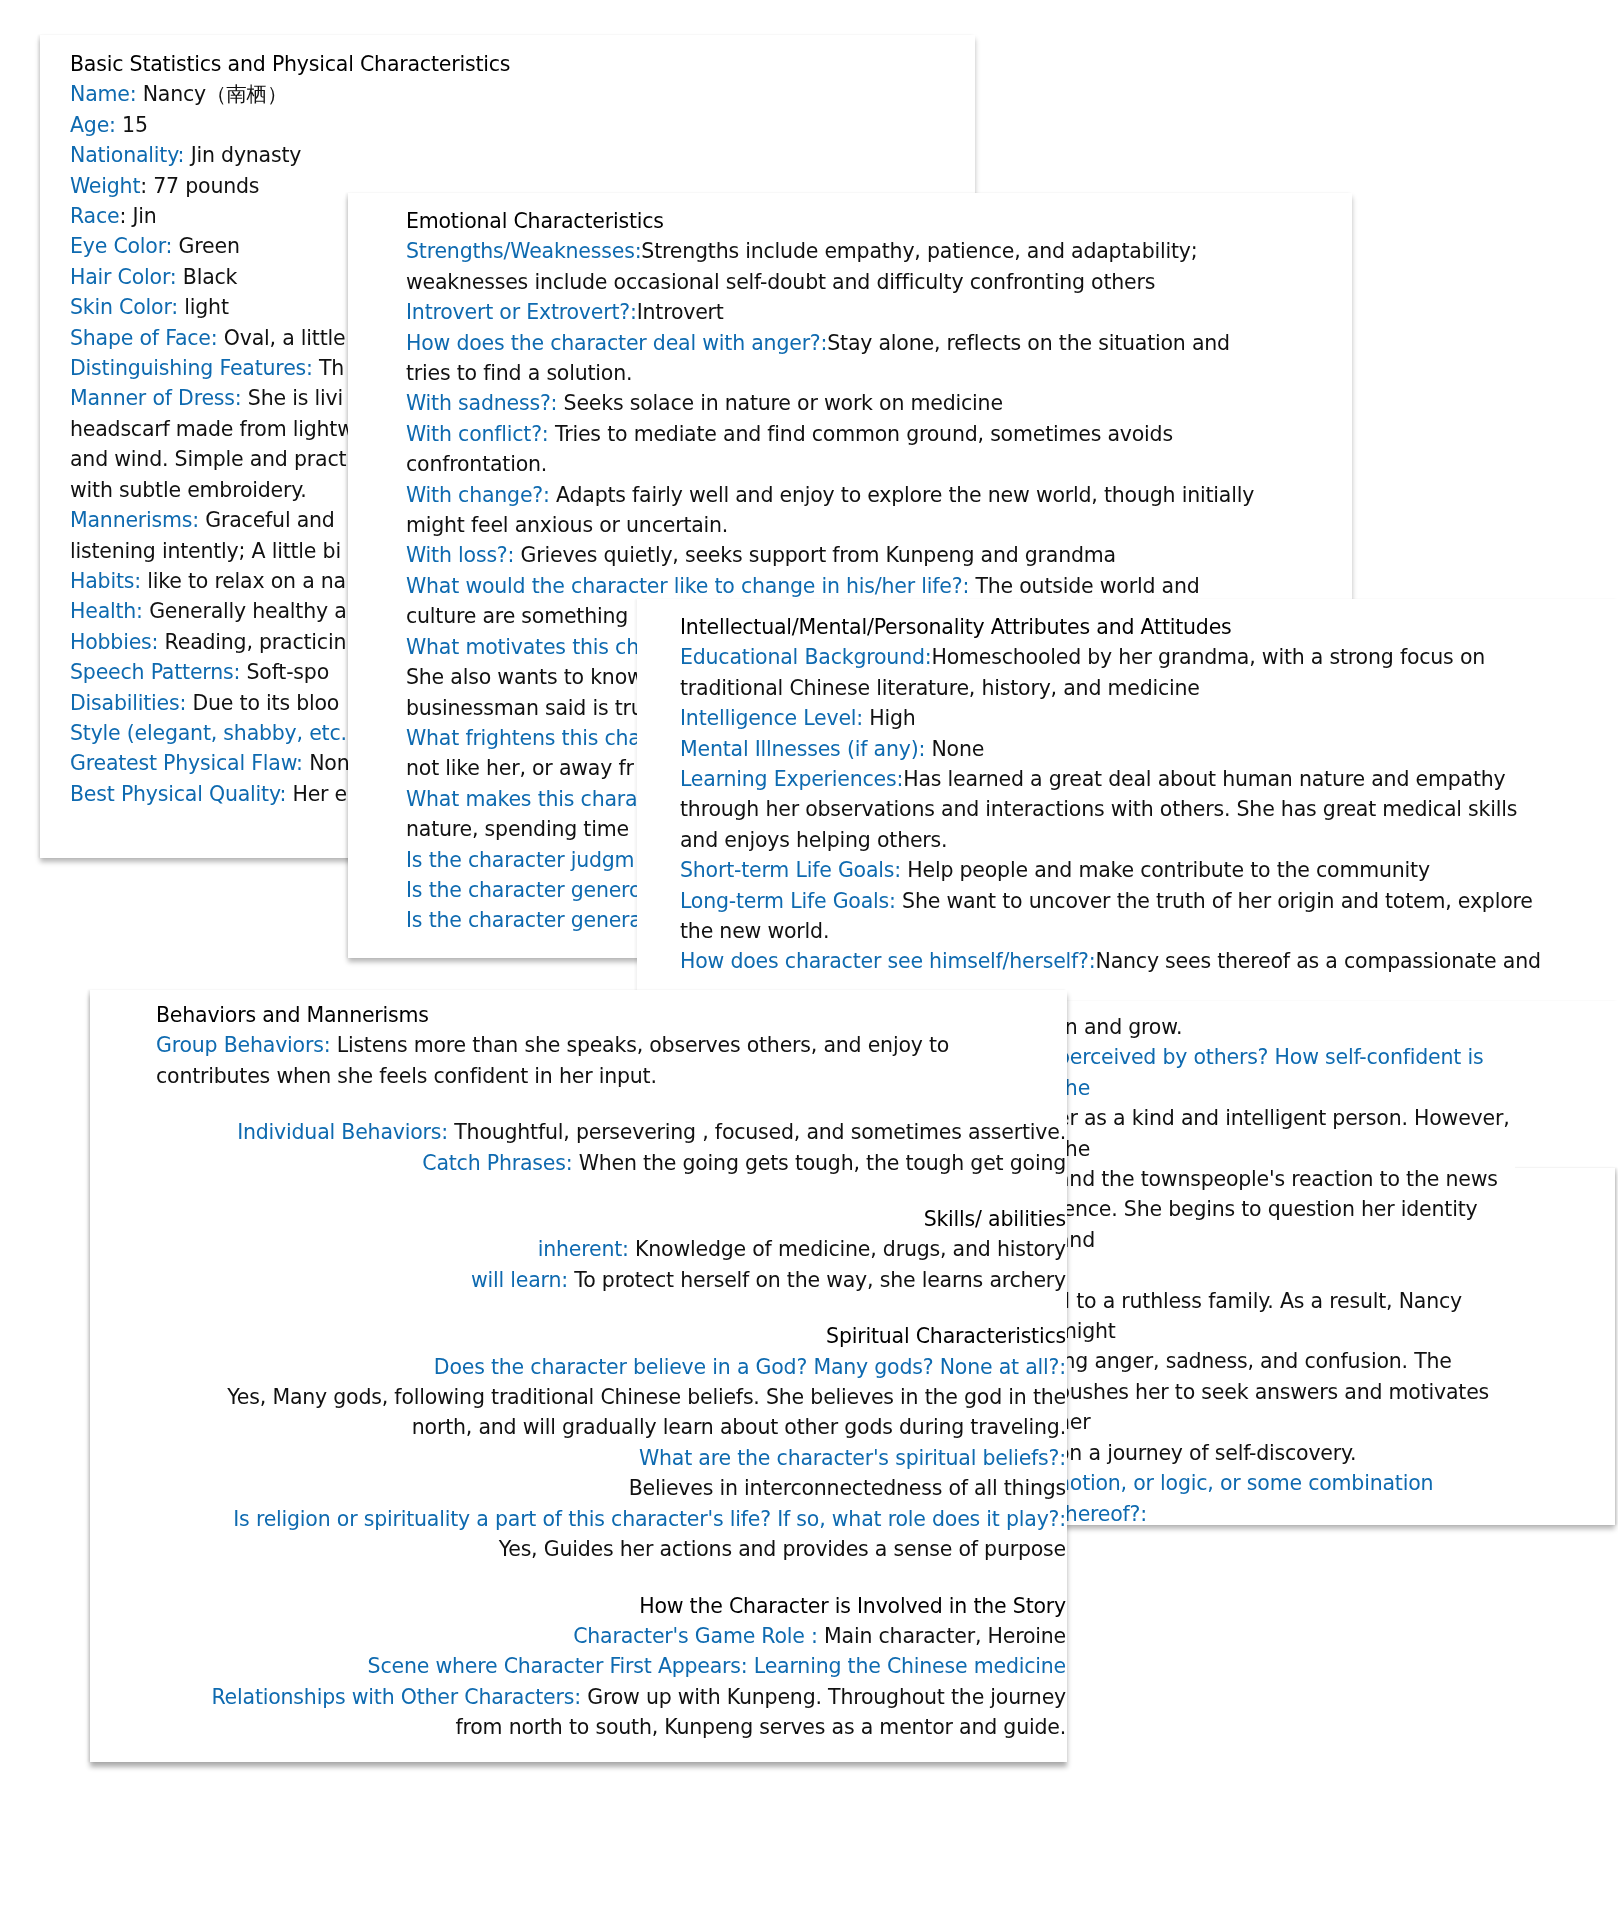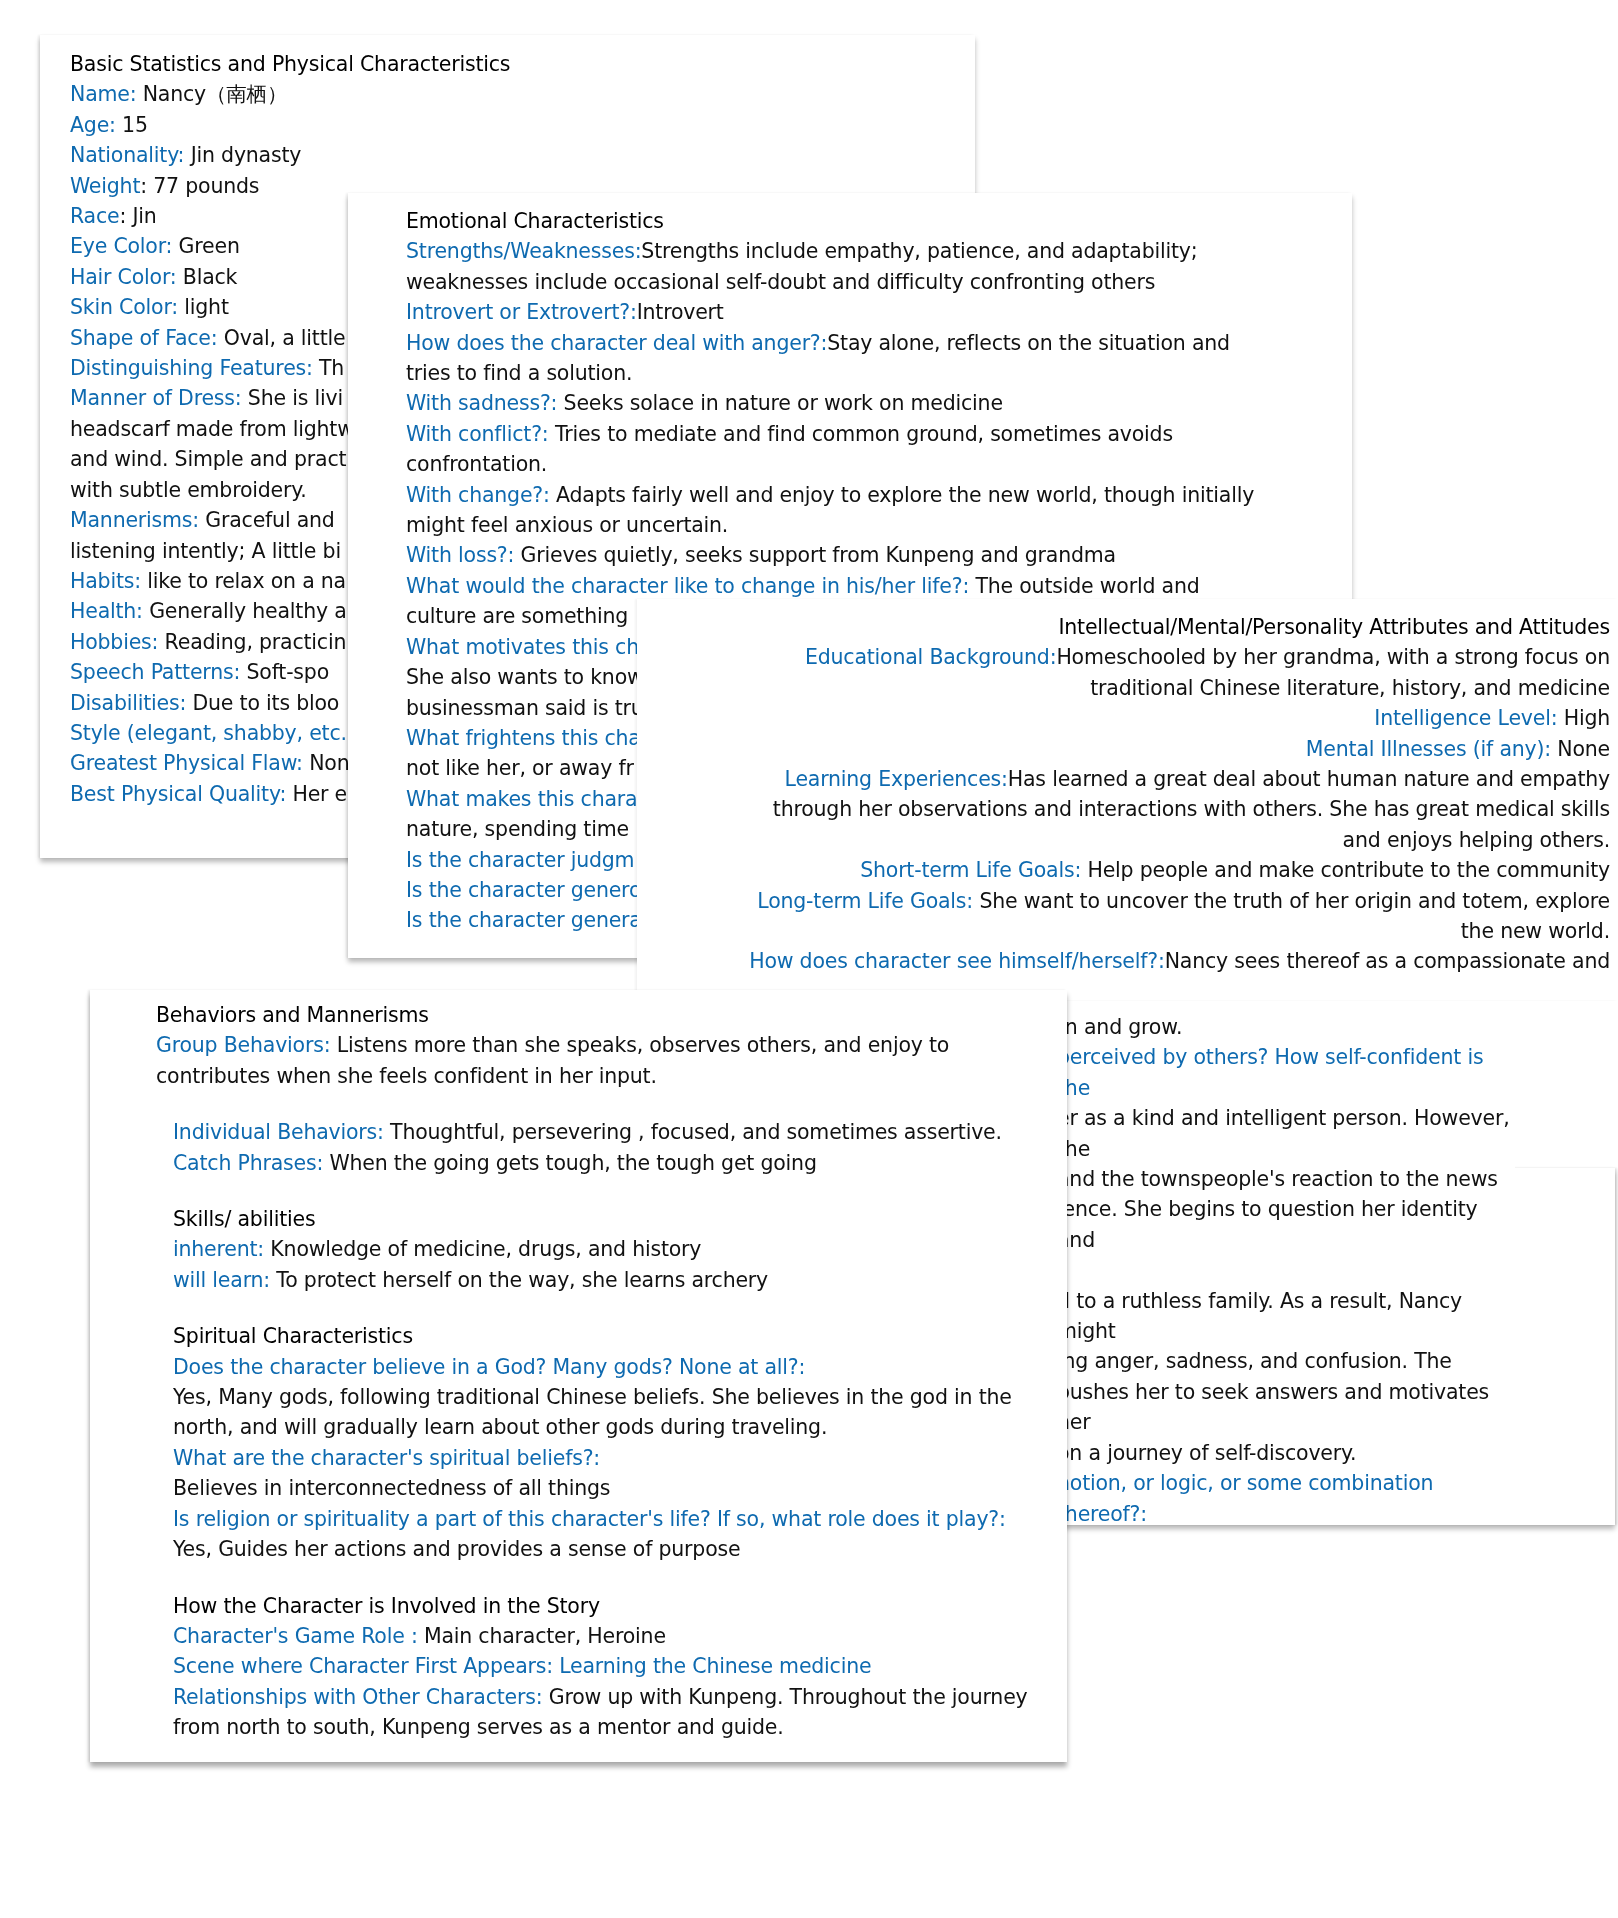--- a/index.html
+++ b/index.html
@@ -17,29 +17,29 @@
         box-shadow: -2px 0 2px rgba(0,0,0,0.05), 0 4px 5px rgba(0,0,0,0.28); z-index:1; }
   #p1 .content { left:30px; top:14px; width:870px; }
 
   #p2 { left:348px; top:193px; width:1004px; height:765px;
         box-shadow: -2px 0 2px rgba(0,0,0,0.05), 0 4px 5px rgba(0,0,0,0.28); z-index:2; }
   #p2 .content { left:58px; top:13px; width:900px; }
 
   #p3back { left:1060px; top:1168px; width:555px; height:357px;
         box-shadow: 0 4px 5px rgba(0,0,0,0.28), 2px 0 2px rgba(0,0,0,0.1); z-index:3; }
   #p3 { left:637px; top:599px; width:981px; height:401px; z-index:4;
-        box-shadow: -2px 0 2px rgba(0,0,0,0.05); text-align: right; }
+        box-shadow: -2px 0 2px rgba(0,0,0,0.05); }
   #p3 .content { left:43px; top:13px; width:930px; }
   #p3cont { left:637px; top:999px; width:878px; height:526px; z-index:3; }
   #p3cont .content { left:43px; top:-387px; width:930px; }
 
   #p4 { left:90px; top:990px; width:977px; height:772px;
         box-shadow: -2px 0 2px rgba(0,0,0,0.08), 0 5px 5px rgba(0,0,0,0.32); z-index:5; }
   #p4 .content { left:50px; top:10px; width:910px;margin-left:16px; }
-  #p4 .indent { padding-left:17px; }
+  #p4 .indent { padding-left:17px;text-align:right; }
 </style>
 </head>
 <body>
 
 <div id="p1" class="panel">
   <div class="content">
     <div class="line heading">Basic Statistics and Physical Characteristics</div>
     <div id="p1rows">
         <div class="line"><span class="lbl">Name:</span><span class="val"> Nancy（南栖）</span></div>
         <div class="line"><span class="lbl">Age:</span><span class="val"> 15</span></div>

